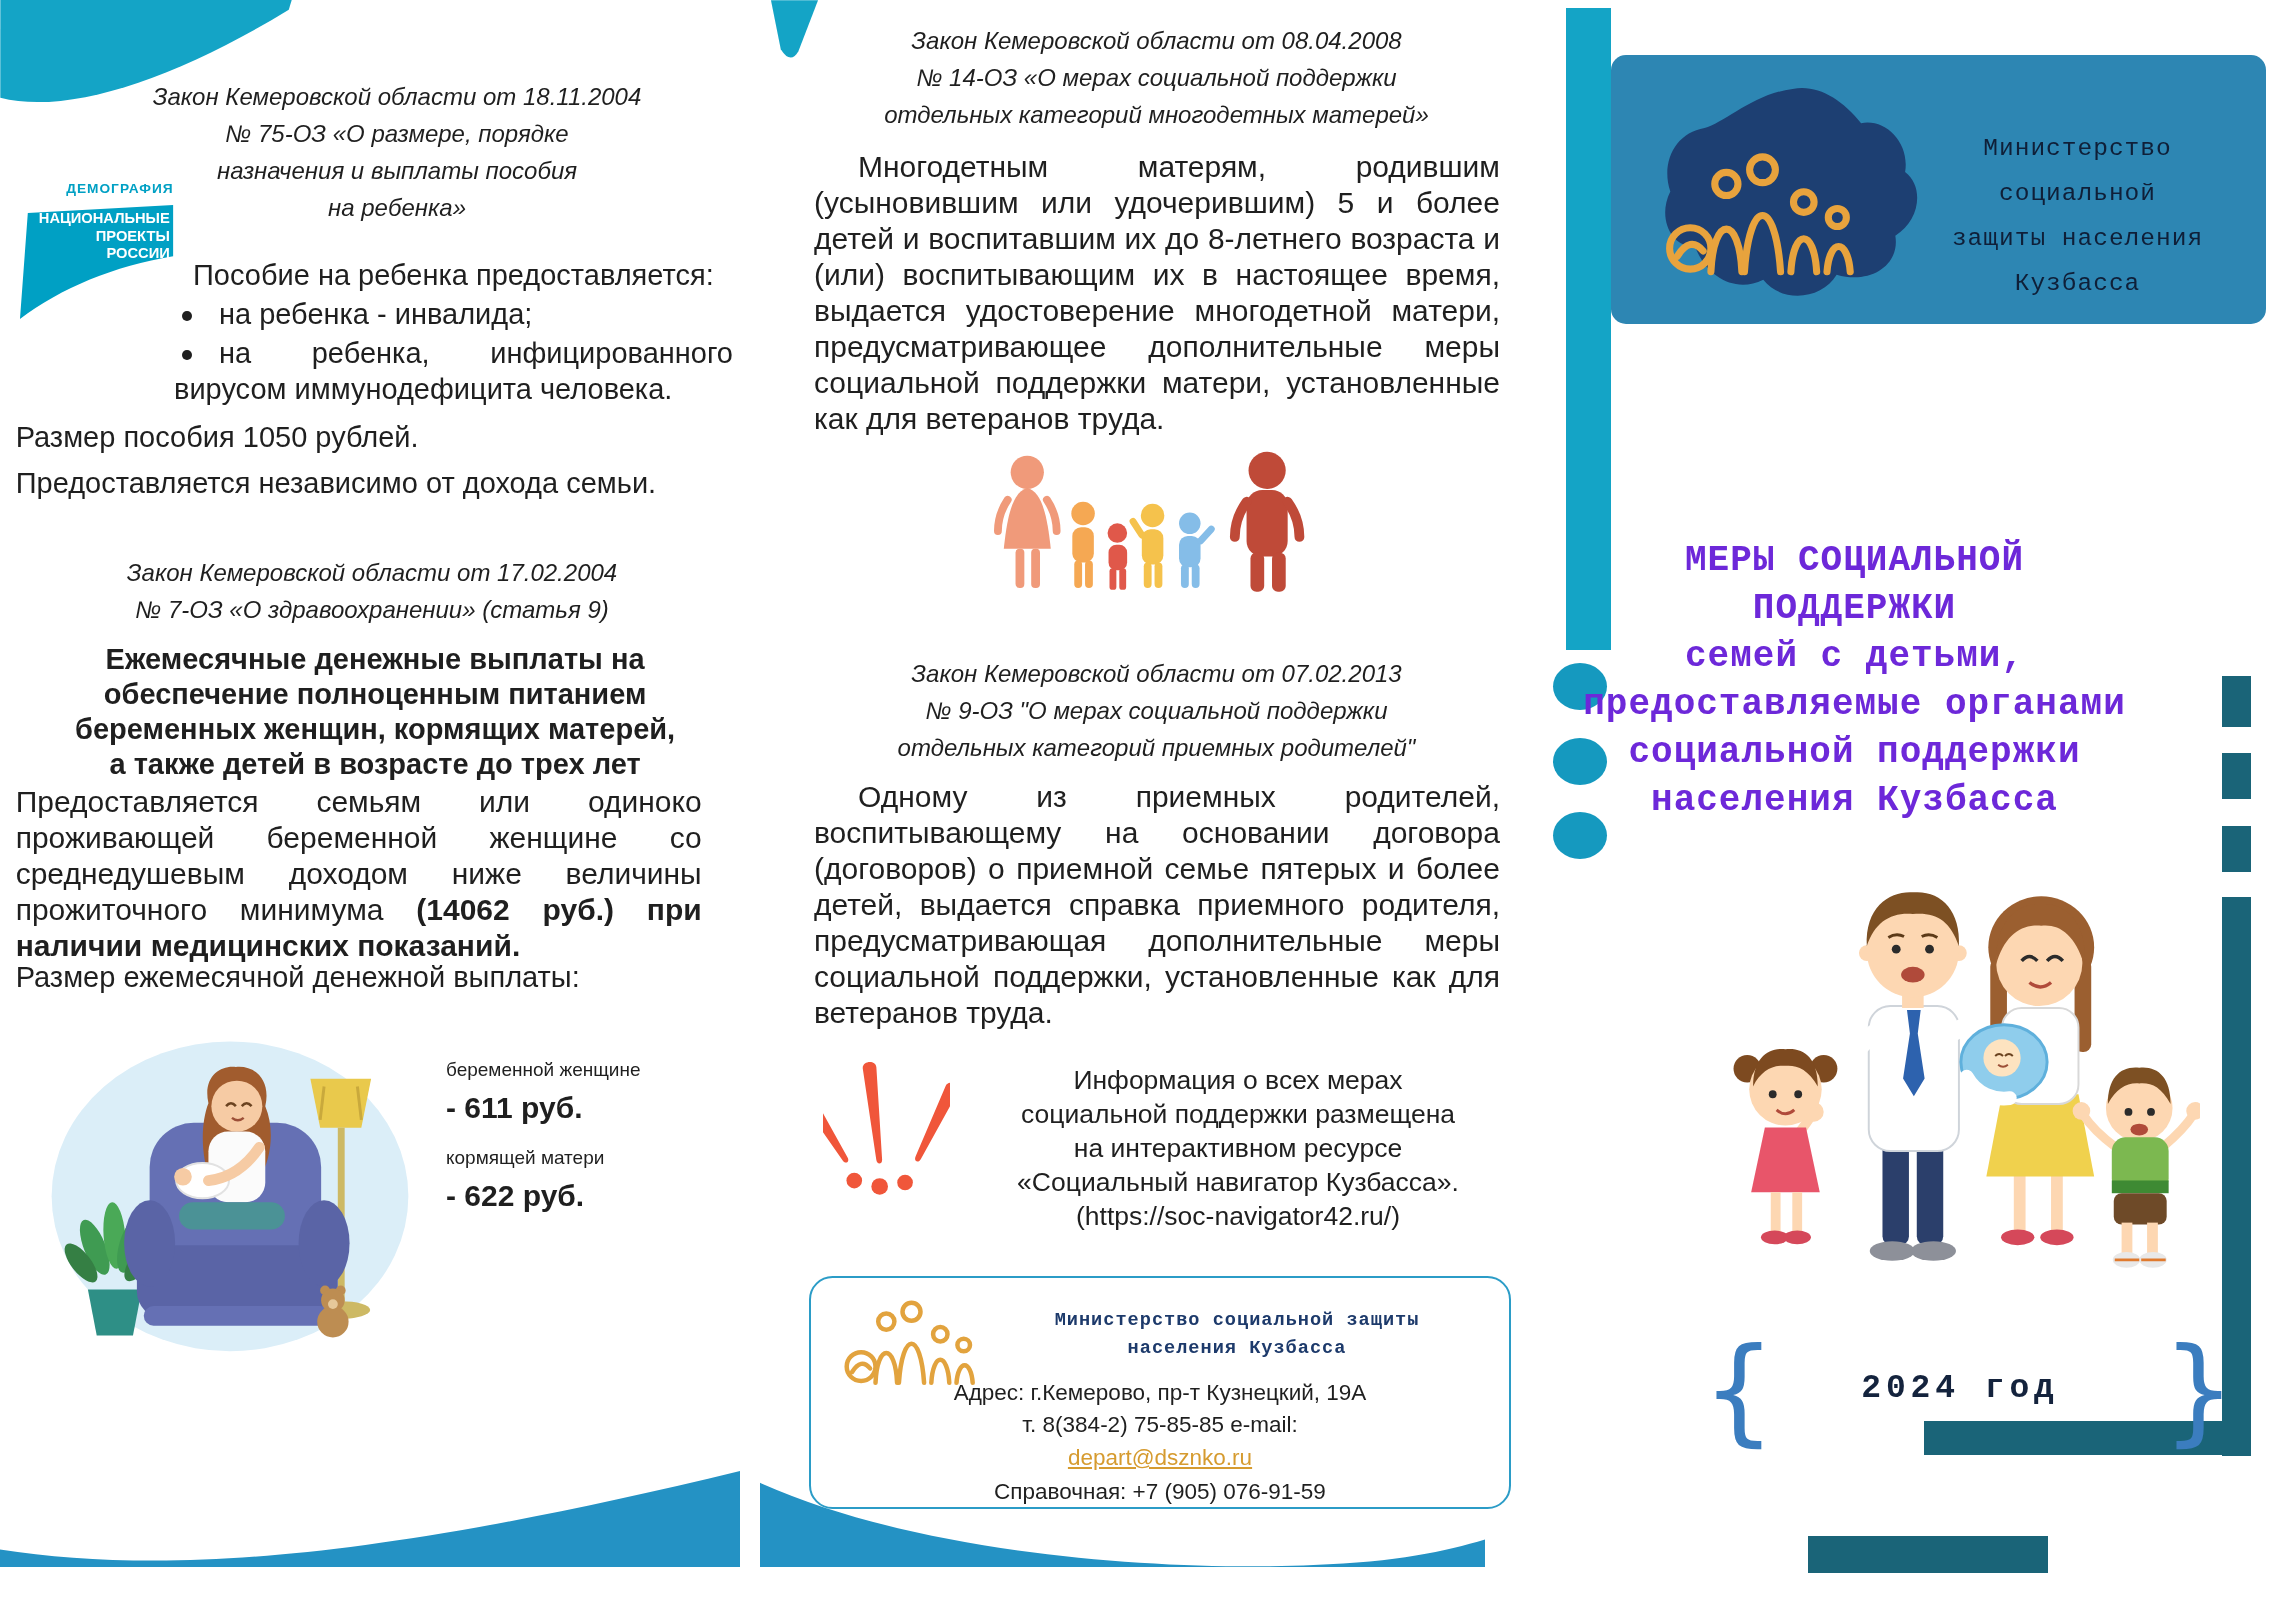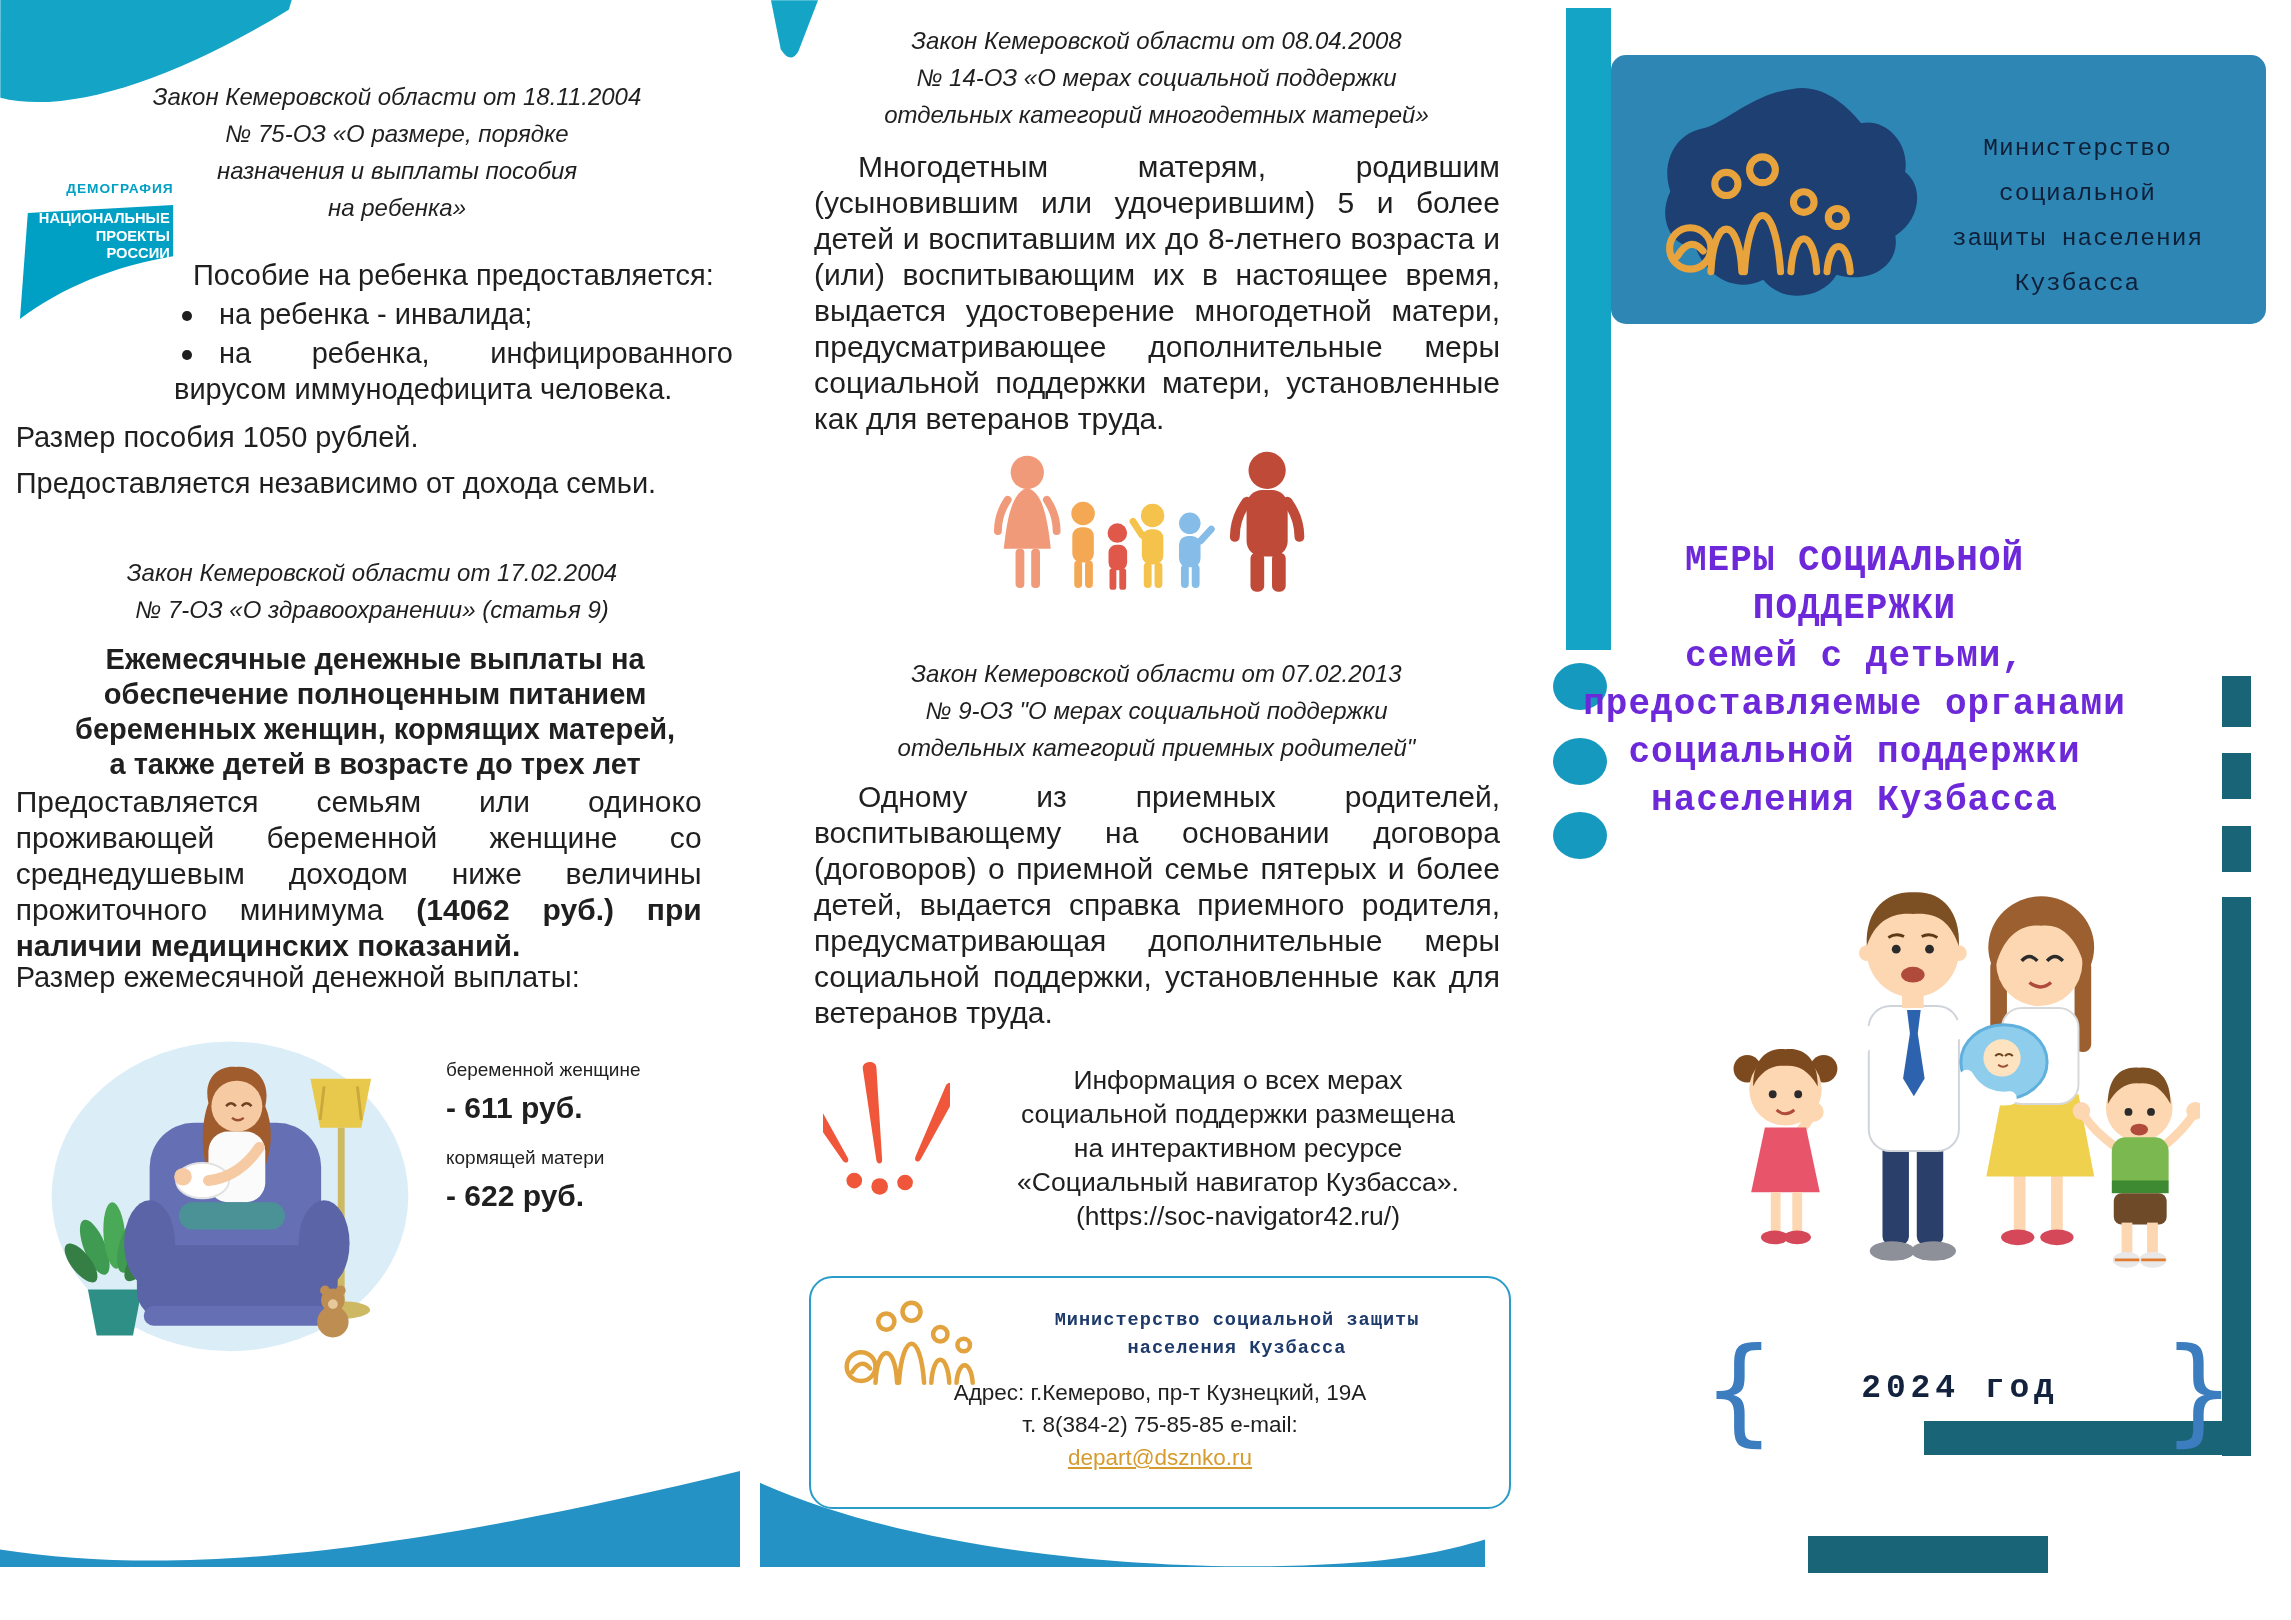--- a/index.html
+++ b/index.html
@@ -257,20 +257,21 @@
         <path d="M130,92 C132,66 146,66 148,92"></path>
       </g>
     </svg>
     <div class="abs pre center mono" style="left:176px;top:29px;width:500px;font-size:18.6px;line-height:28px;font-weight:bold;color:#1d3a6b;letter-spacing:1px;">Министерство социальной защиты
 населения Кузбасса</div>
     <div class="abs center" style="left:0;top:102px;width:698px;font-size:22.5px;">Адрес: г.Кемерово, пр-т Кузнецкий, 19А</div>
     <div class="abs center" style="left:0;top:134px;width:698px;font-size:22.5px;">т. 8(384-2) 75-85-85 e-mail:</div>
     <div class="abs center" style="left:0;top:167px;width:698px;font-size:22.5px;">
       <span class="email-link">depart@dsznko.ru</span>
     </div>
+    <div class="abs center" style="left:0;top:201px;width:698px;font-size:22.5px;">Справочная: +7 (905) 076-91-59</div>
   </div>
 
   <div class="abs" style="left:1611px;top:55px;width:655px;height:269px;background:#2d86b3;border-radius:15px;">
 
     <svg class="abs" style="left:24.5px;top:29px;" width="323" height="225" viewBox="0 0 330 230">
       <path d="M160,5 C120,10 90,40 70,45 C40,50 25,80 35,110 C20,140 40,170 60,165 C70,195 100,215 130,200 C150,225 190,220 205,195 C240,205 270,185 265,155 C290,140 295,105 275,90 C280,60 255,35 230,40 C210,15 185,0 160,5 Z" fill="#1d3f72"></path>
     </svg>
 
     <svg class="abs" style="left:39px;top:98px;" width="225" height="129" viewBox="0 0 160 100">
       <g stroke="#e8a33d" stroke-width="5.5" fill="none" stroke-linecap="round">

